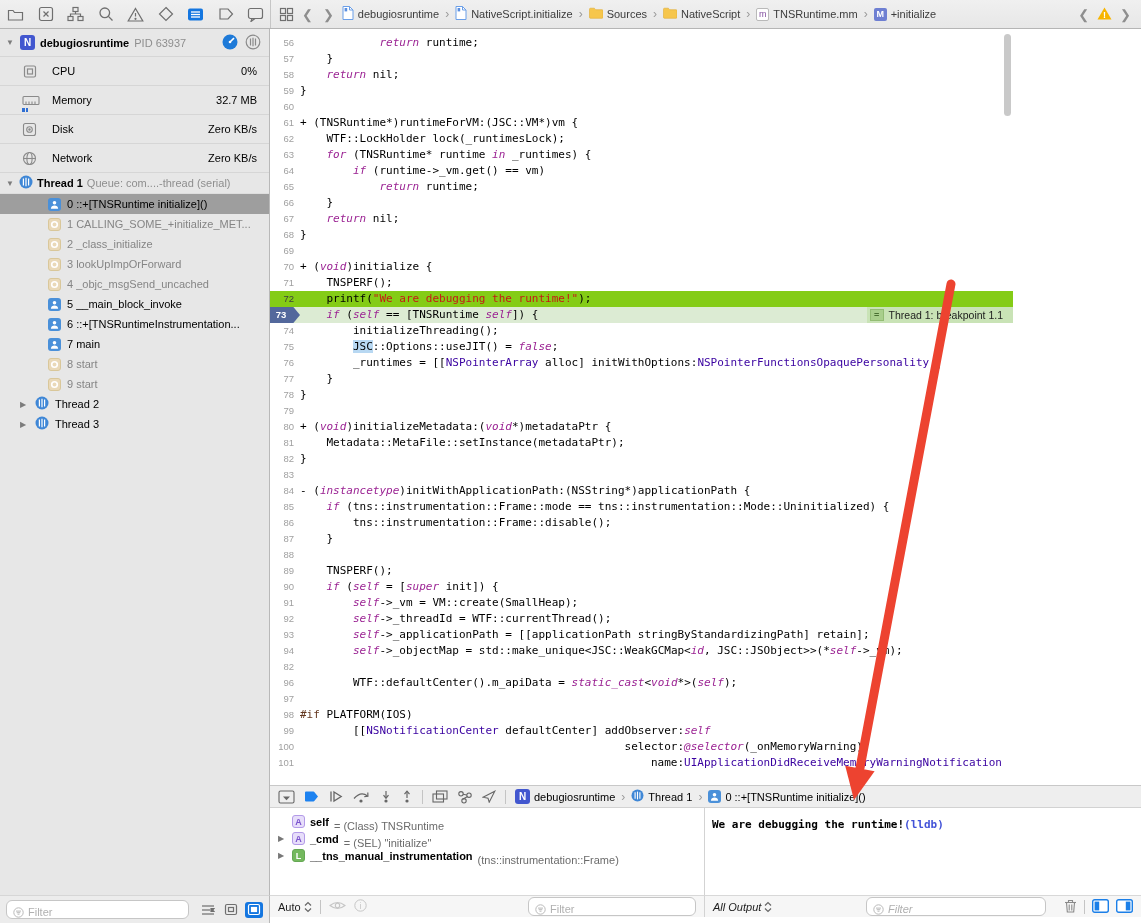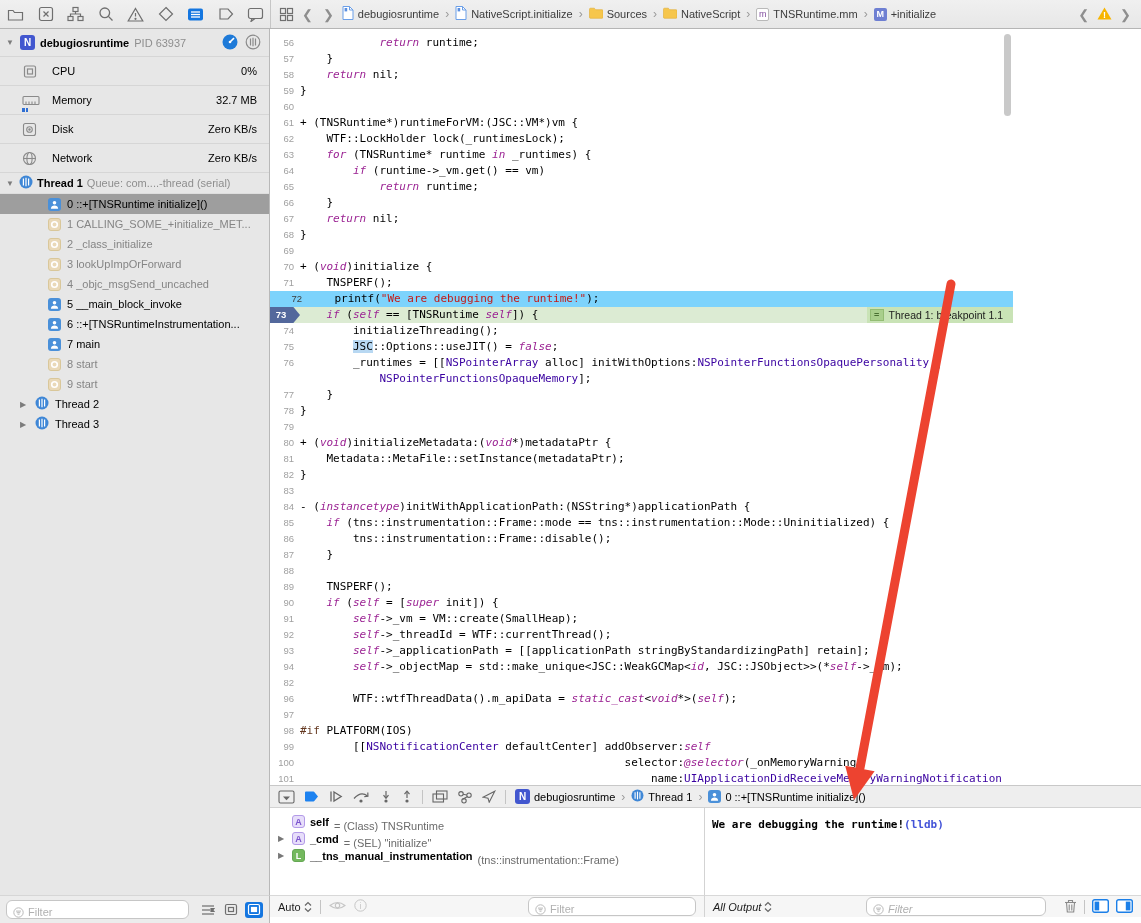--- a/index.html
+++ b/index.html
@@ -56,21 +56,21 @@
   .mode-ics { display:flex; gap:5px; margin-left:4px; }
   .mode-ic { width:18px; height:16px; border-radius:3px; display:flex; align-items:center; justify-content:center; }
   .mode-ic.active { background:#1476e0; }
 
   
   .editor { position:absolute; left:270px; top:29px; width:743px; height:756px; background:#fff; overflow:hidden; padding-top:6px; }
   .code-row { height:16px; display:flex; align-items:center; font-family:"DejaVu Sans Mono", monospace; font-size:11px; line-height:16px; }
   .gut { width:30px; flex:none; text-align:right; padding-right:6px; font-size:9.5px; color:#a0a0a0;
          font-family:"Liberation Sans", sans-serif; }
   .code { white-space:pre; }
-  .code-row.exec { background:#7dd3fc;padding-left:8px; }
+  .code-row.exec { background:#84cc16; }
   .code-row.exec .gut { color:#3c3c3c; }
   .code-row.bp { background:#dcebd3; }
   .code-row.bp .gut { background:#53689c; color:#fff; clip-path:polygon(0 0,78% 0,100% 50%,78% 100%,0 100%);
                       text-align:center; padding-right:8px; font-weight:bold; height:16px; line-height:16px; }
   .tk-k { color:#9B2393;font-style:italic; } .tk-s { color:#C41A16; } .tk-c { color:#3900A0; } .tk-pre { color:#643820; } .tk-d { color:#000; }
   .tk-hl { background:#b8d8f2; }
   .bp-anno { margin-left:auto; height:16px; display:flex; align-items:center; gap:5px; background:#c9e3b6;
              padding:0 10px 0 3px; font-family:"Liberation Sans", sans-serif; font-size:10.5px; color:#1c1c1c; }
   .bp-anno .eqbox { width:14px; height:12px; background:#a9cf8c; border:1px solid #93bd74; color:#4a7032;
                     display:flex; align-items:center; justify-content:center; font-weight:bold; font-size:9px; }
@@ -564,24 +564,20 @@
       </div>
       <div class="code-row">
         <span class="gut">75</span>
         <span class="code"><span class="tk-d">        </span><span class="tk-hl">JSC</span><span class="tk-d">::Options::useJIT() = </span><span class="tk-k">false</span><span class="tk-d">;</span></span>
       </div>
       <div class="code-row">
         <span class="gut">76</span>
         <span class="code"><span class="tk-d">        _runtimes = [[</span><span class="tk-c">NSPointerArray</span><span class="tk-d"> alloc] initWithOptions:</span><span class="tk-c">NSPointerFunctionsOpaquePersonality</span><span class="tk-d"> |</span></span>
       </div>
       <div class="code-row">
-        <span class="gut"></span>
-        <span class="code"><span class="tk-d">            </span><span class="tk-c">NSPointerFunctionsOpaqueMemory</span><span class="tk-d">];</span></span>
-      </div>
-      <div class="code-row">
         <span class="gut">77</span>
         <span class="code"><span class="tk-d">    }</span></span>
       </div>
       <div class="code-row">
         <span class="gut">78</span>
         <span class="code"><span class="tk-d">}</span></span>
       </div>
       <div class="code-row">
         <span class="gut">79</span>
         <span class="code"></span>
@@ -645,21 +641,21 @@
       <div class="code-row">
         <span class="gut">94</span>
         <span class="code"><span class="tk-d">        </span><span class="tk-k">self</span><span class="tk-d">-&gt;_objectMap = std::make_unique&lt;JSC::WeakGCMap&lt;</span><span class="tk-k">id</span><span class="tk-d">, JSC::JSObject&gt;&gt;(*</span><span class="tk-k">self</span><span class="tk-d">-&gt;_vm);</span></span>
       </div>
       <div class="code-row">
         <span class="gut">82</span>
         <span class="code"></span>
       </div>
       <div class="code-row">
         <span class="gut">96</span>
-        <span class="code"><span class="tk-d">        WTF::wtfThreadData().m_apiData = </span><span class="tk-k">static_cast</span><span class="tk-d">&lt;</span><span class="tk-k">void</span><span class="tk-d">*&gt;(</span><span class="tk-k">self</span><span class="tk-d">);</span></span>
+        <span class="code"><span class="tk-d">        WTF::defaultCenter().m_apiData = </span><span class="tk-k">static_cast</span><span class="tk-d">&lt;</span><span class="tk-k">void</span><span class="tk-d">*&gt;(</span><span class="tk-k">self</span><span class="tk-d">);</span></span>
       </div>
       <div class="code-row">
         <span class="gut">97</span>
         <span class="code"></span>
       </div>
       <div class="code-row">
         <span class="gut">98</span>
         <span class="code"><span class="tk-pre">#if</span><span class="tk-d"> PLATFORM(IOS)</span></span>
       </div>
       <div class="code-row">

